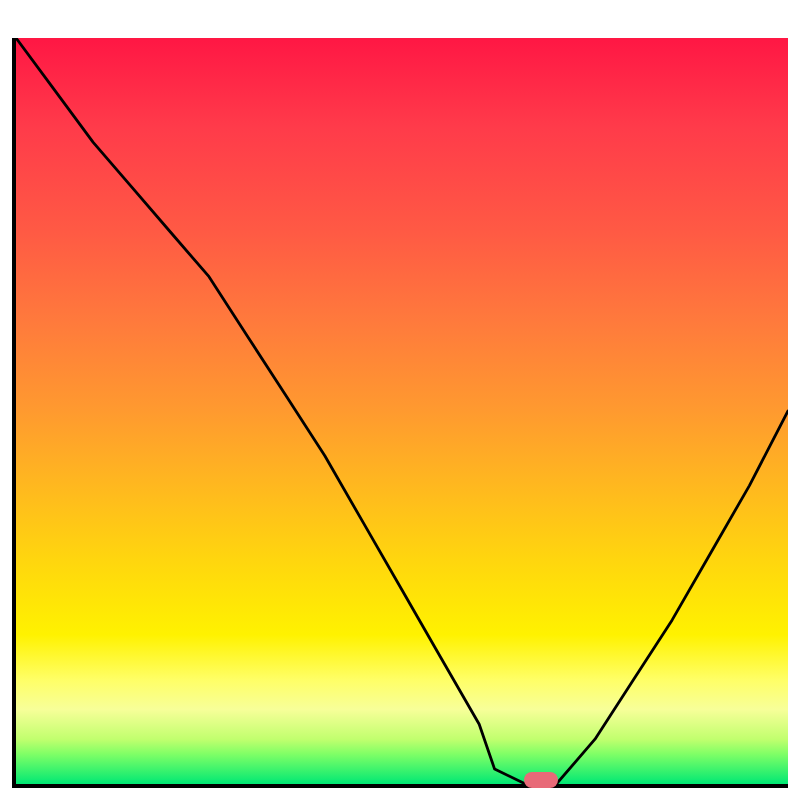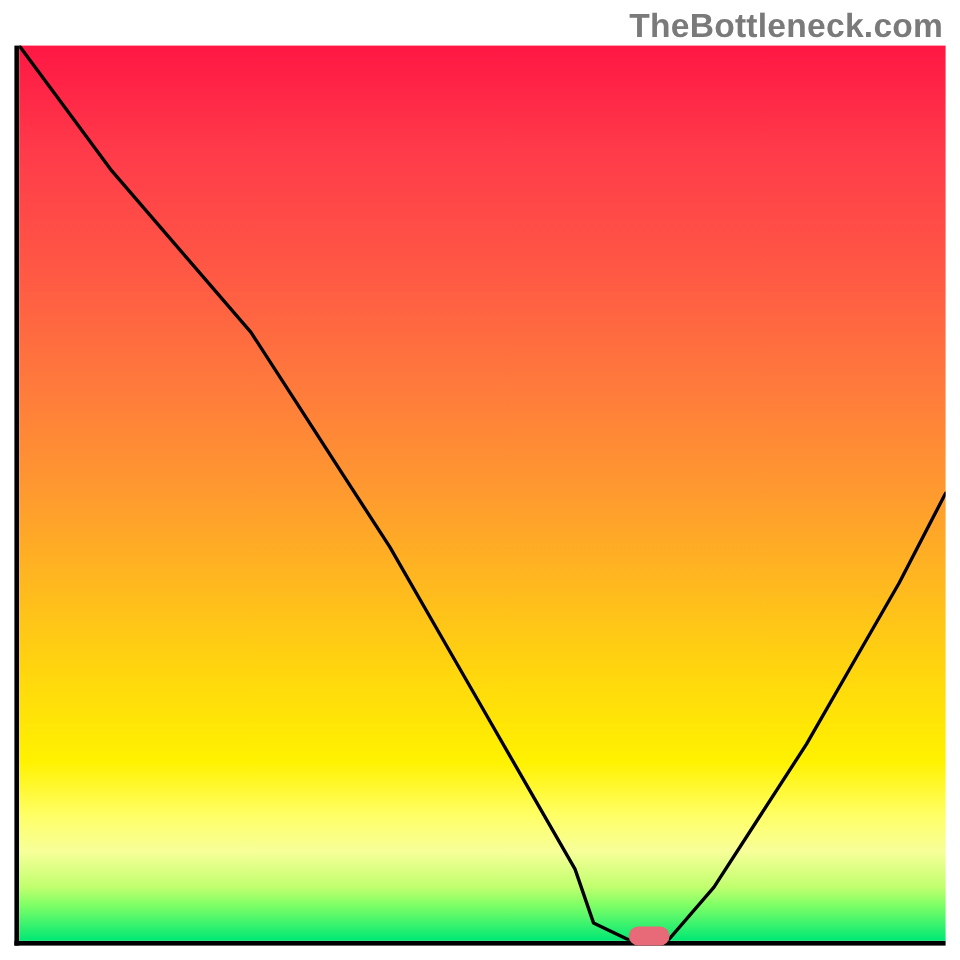--- a/index.html
+++ b/index.html
@@ -73,21 +73,20 @@
     height: 16px;
     border-radius: 8px;
     background: #e86a78;
     z-index: 6;
   }
 </style>
 </head>
 <body>
 
 <div class="chart-container">
-  <div class="watermark">TheBottleneck.com</div>
 
   <div class="plot-area">
     <div class="gradient-bg"></div>
     <svg class="curve" viewBox="0 0 772 746" preserveAspectRatio="none">
       <path id="curve-path" fill="none" stroke="#000" stroke-width="2.8" stroke-linejoin="round" stroke-linecap="round" d="M0.0 0.0 L38.6 52.2 L77.2 104.4 L115.8 149.2 L154.4 194.0 L193.0 238.7 L231.6 298.4 L270.2 358.1 L308.8 417.8 L347.4 484.9 L386.0 552.0 L424.6 619.2 L463.2 686.3 L478.6 731.1 L509.5 746.0 L540.4 746.0 L579.0 701.2 L617.6 641.6 L656.2 581.9 L694.8 514.7 L733.4 447.6 L772.0 373.0"></path>
     </svg>
     <div id="marker" class="marker" style="left: 507.96px; top: 733.524px;"></div>
   </div>
 </div>
 

